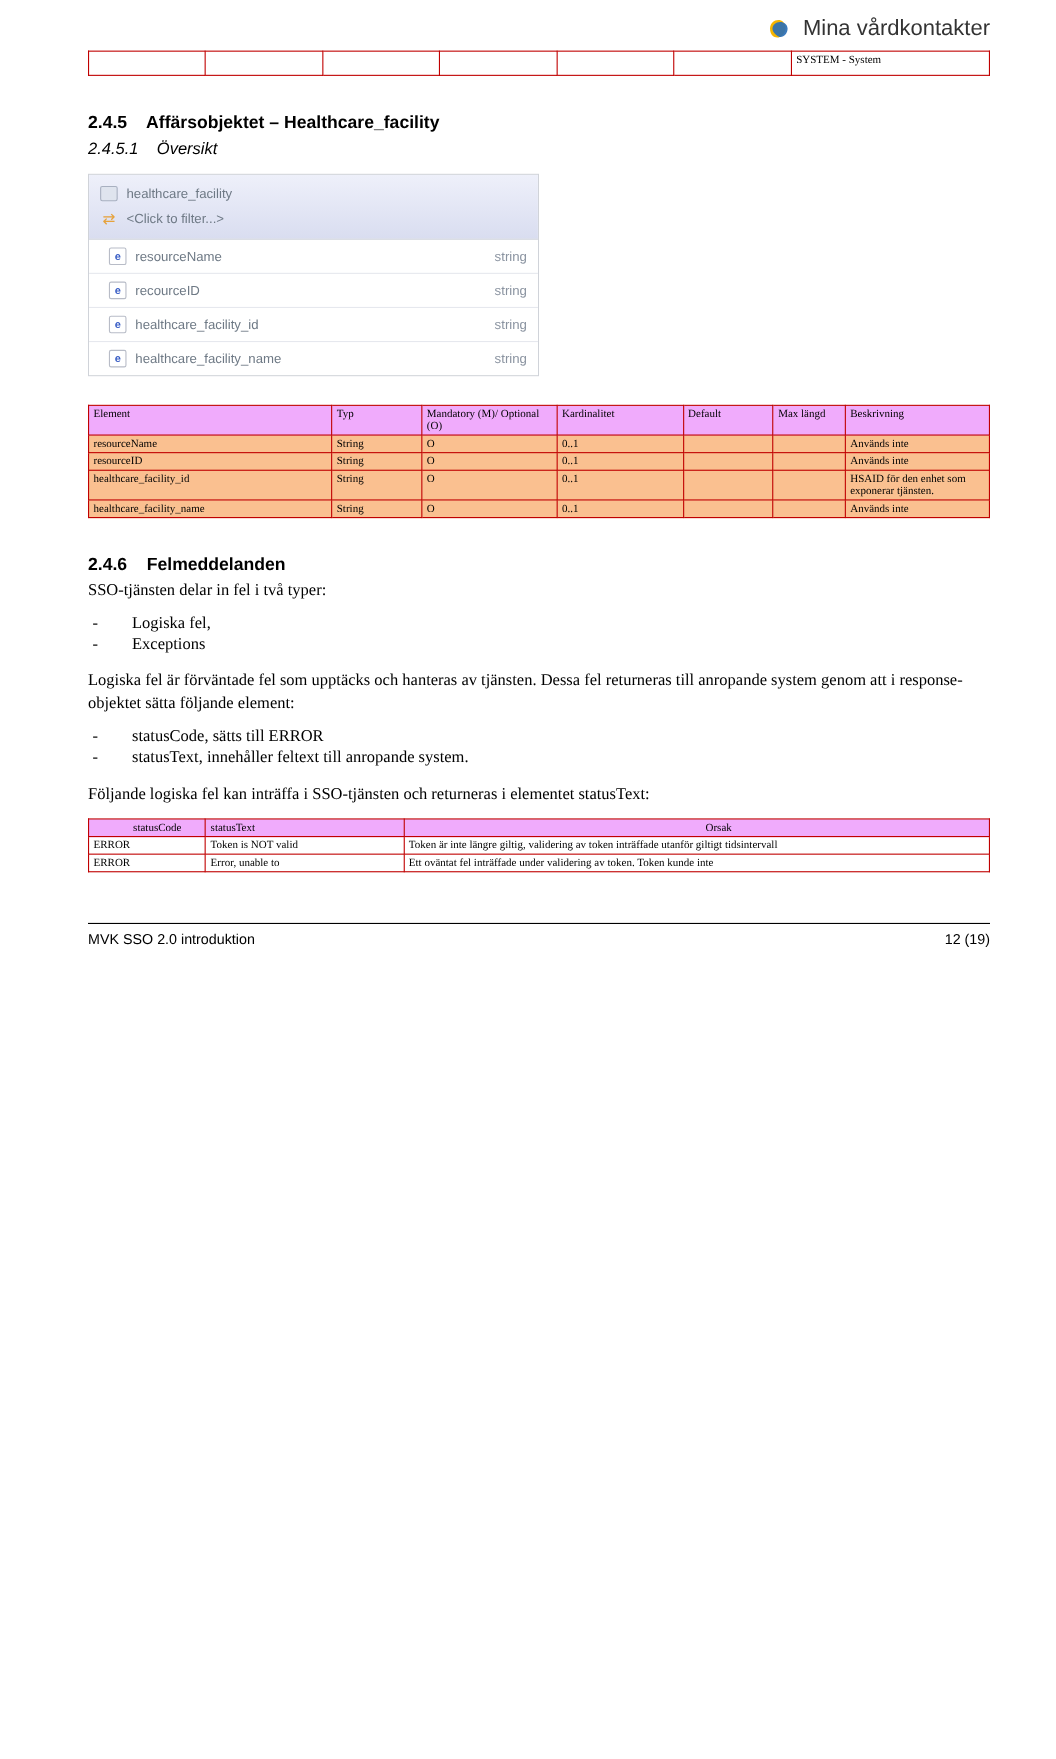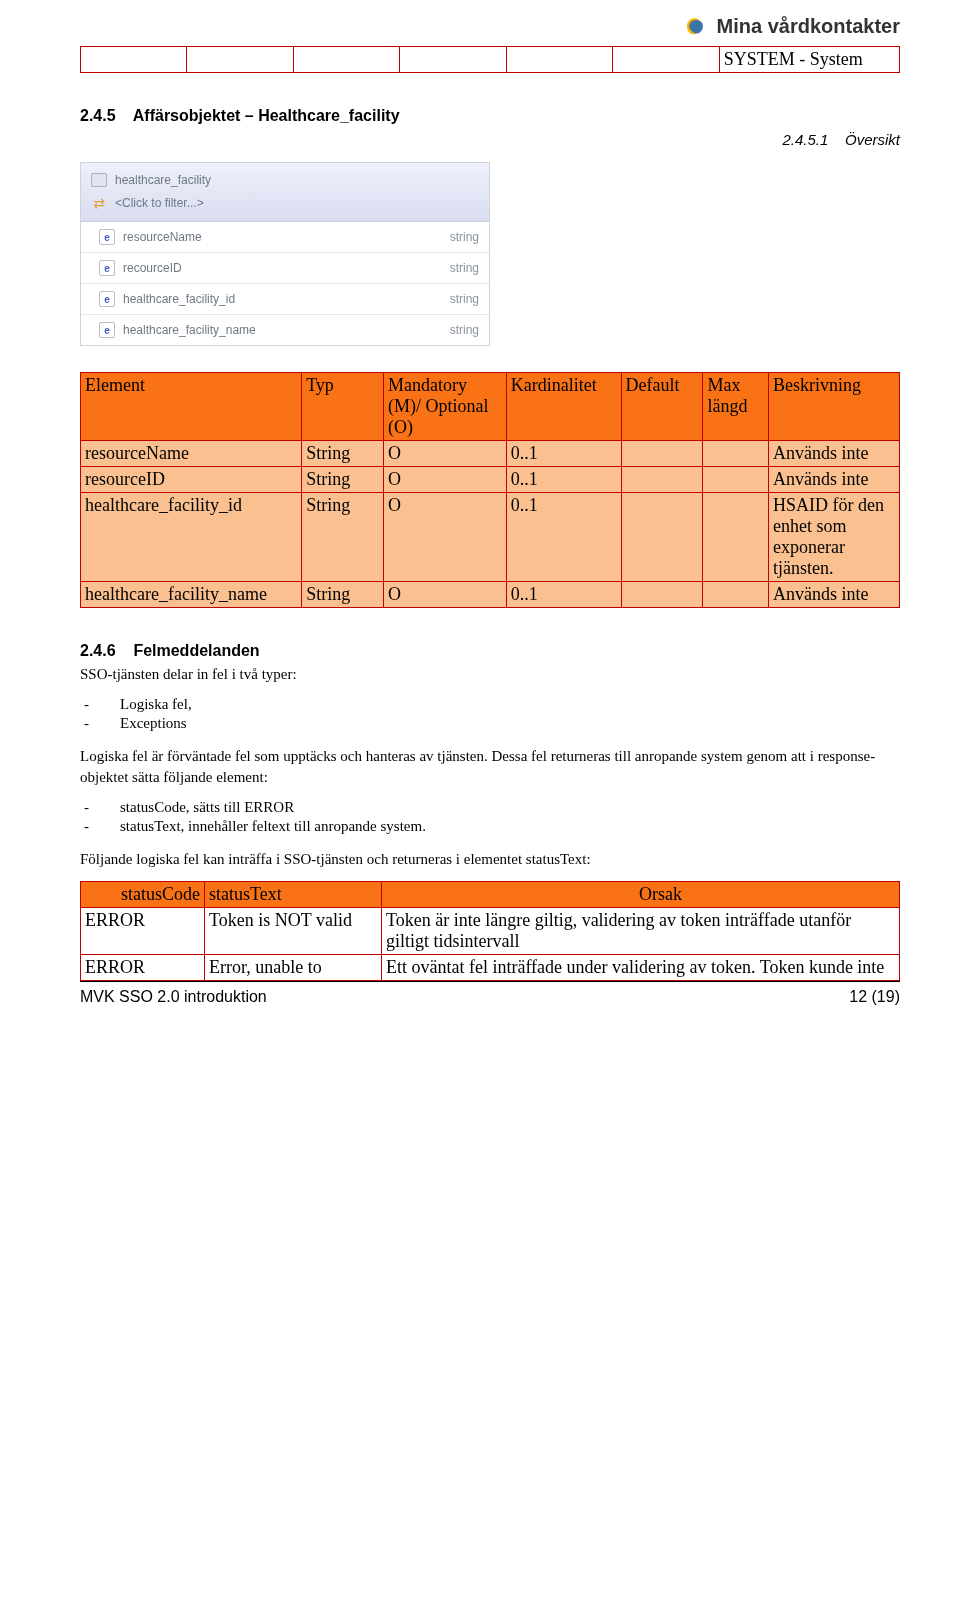--- a/index.html
+++ b/index.html
@@ -13,66 +13,64 @@
     width: 960px;
   }
   .page {
     padding: 0 60px 50px 80px;
   }
   .header {
     display: flex;
     justify-content: flex-end;
     align-items: center;
     padding: 12px 0 6px;
-    font-weight: bold;
   }
   .logo-wrap {
     display: flex;
     align-items: center;
     gap: 8px;
   }
   .logo-glyph {
     width: 28px;
     height: 28px;
     position: relative;
   }
   .brand-text {
     font-family: Arial, Helvetica, sans-serif;
     font-size: 20px;
     color: #333;
   }
 
   table.redtable {
     border-collapse: collapse;
     width: 100%;
-    font-size: 18px;
+    font-size: 10px;
   }
   table.redtable td, table.redtable th {
     border: 1px solid #c00000;
     padding: 2px 4px;
     vertical-align: top;
     text-align: left;
     font-weight: normal;
   }
-  .ylw { background: #f97316; font-weight: bold; }
+  .ylw { background: #f0abfc; font-weight: bold; }
   .org { background: #fac090; }
 
   h3.section {
     font-family: Arial, Helvetica, sans-serif;
     font-weight: bold;
     font-size: 16px;
     margin: 34px 0 4px;
   }
   h4.subsection {
     font-family: Arial, Helvetica, sans-serif;
     font-style: italic;
     font-weight: normal;
     font-size: 15px;
     margin: 6px 0 14px;
-    text-align: right;
   }
 
   
   .panel {
     width: 410px;
     border: 1px solid #d0d3d9;
     font-family: Verdana, Arial, sans-serif;
     font-size: 12px;
     color: #6e7985;
     margin-bottom: 26px;
@@ -133,22 +131,23 @@
 
   p { margin: 1px 0 12px; line-height: 1.35; }
   .bullet-list { margin: 0 0 14px; padding: 0; list-style: none; }
   .bullet-list li { margin: 2px 0 2px 40px; text-indent: -18px; }
   .bullet-list li::before { content: "-"; display: inline-block; width: 18px; }
 
   .footer {
     display: flex;
     justify-content: space-between;
     border-top: 1px solid #000;
+    margin-top: 46px;
     padding-top: 6px;
-    font-size: 16px;
+    font-size: 13px;
     font-family: Arial, Helvetica, sans-serif;
   }
 
   
   .col-el { width: 27%; }
   .col-typ { width: 10%; }
   .col-mo { width: 15%; }
   .col-kard { width: 14%; }
   .col-def { width: 10%; }
   .col-max { width: 8%; }

